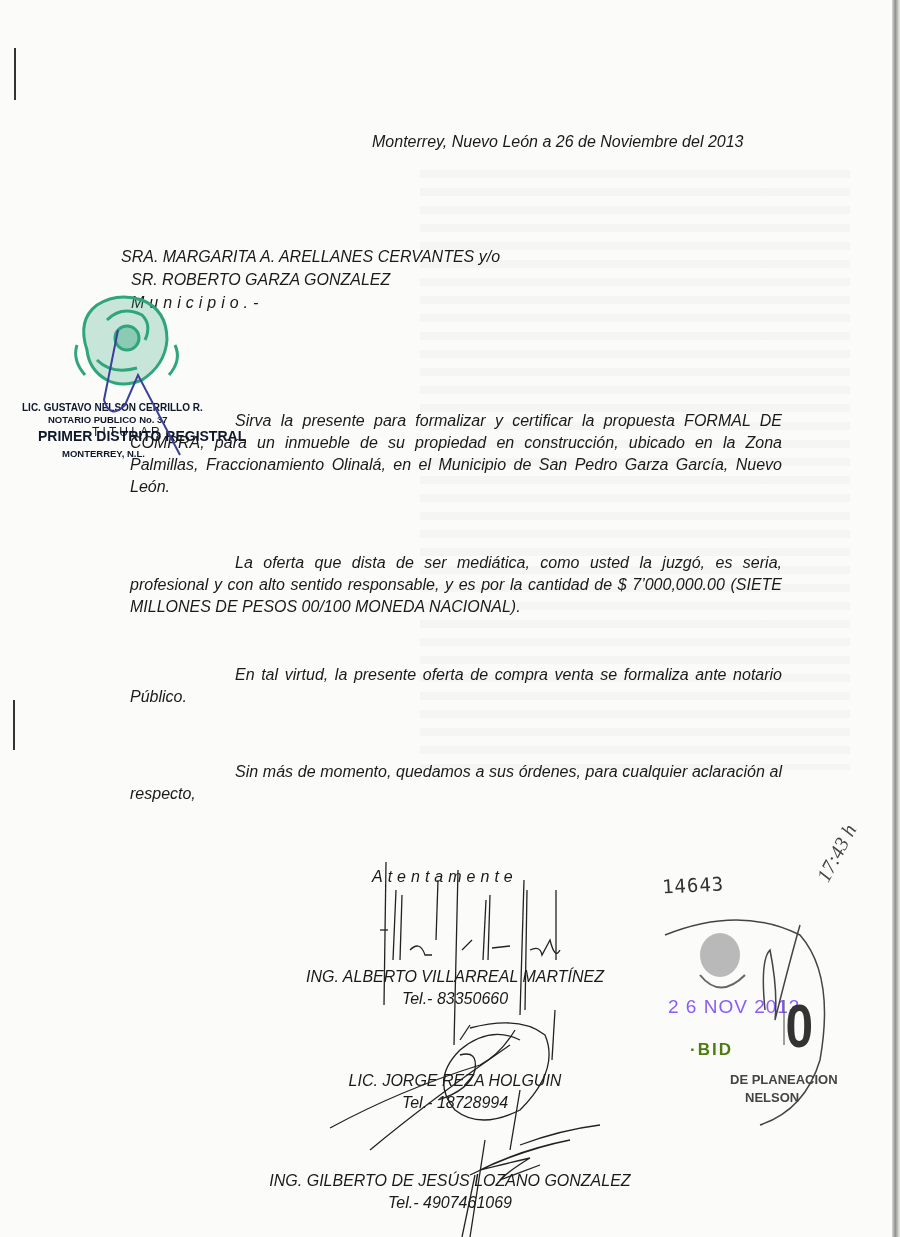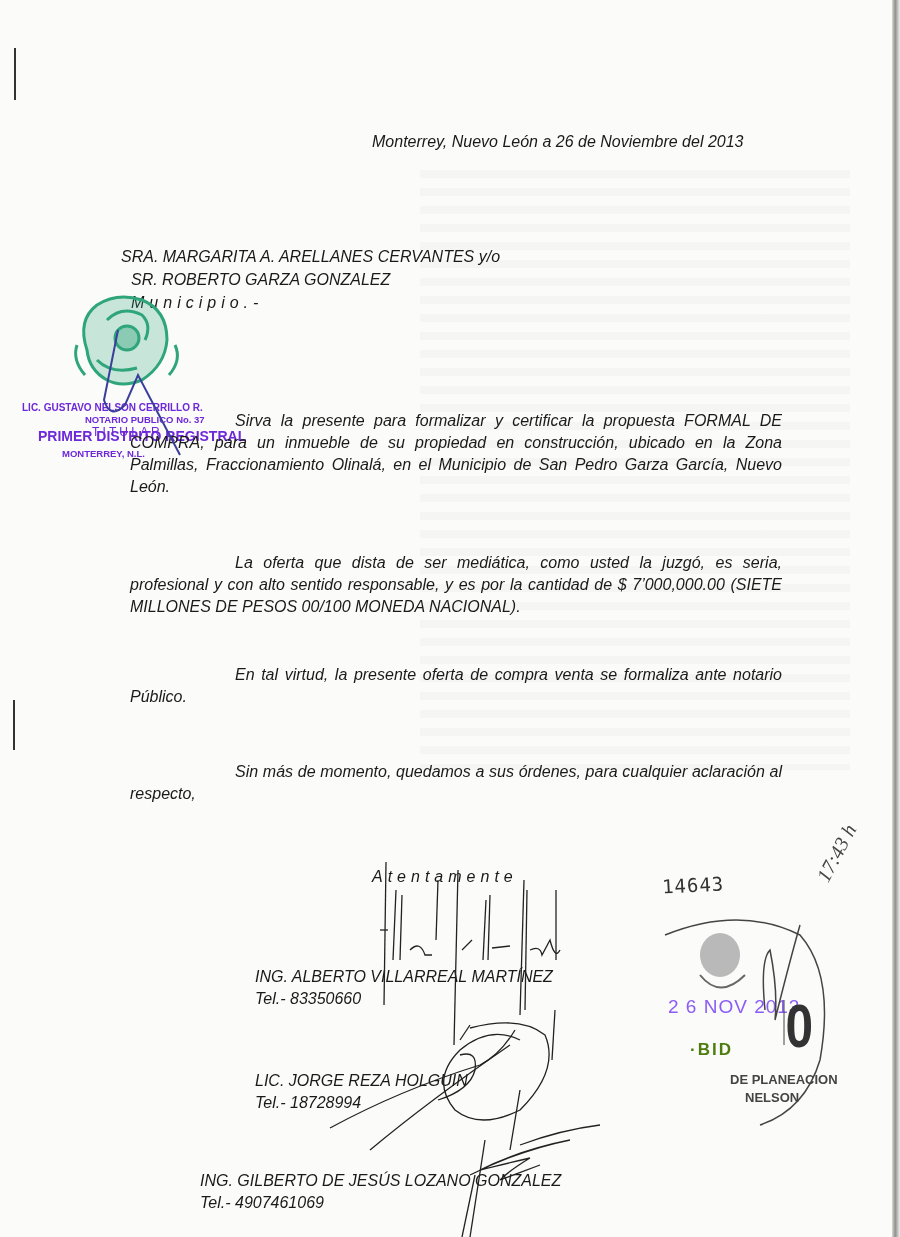--- a/index.html
+++ b/index.html
@@ -16,22 +16,22 @@
   .ghost {
     position: absolute; left: 420px; top: 170px; width: 430px; height: 600px;
     background: repeating-linear-gradient(to bottom, rgba(0,0,0,0.022) 0 8px, transparent 8px 18px);
     pointer-events: none;
   }
   .binder-mark { position: absolute; width: 2px; background: #333; }
   .text { position: absolute; font-style: italic; font-size: 16px; line-height: 22px; white-space: nowrap; }
   .just { position: absolute; font-style: italic; font-size: 16px; line-height: 22px; text-align: justify; text-align-last: left; }
   .ind { display: inline-block; width: 105px; }
   .sp { letter-spacing: 5px; }
-  .sig-name { position: absolute; font-style: italic; font-size: 16px; line-height: 22px; text-align: left; white-space: nowrap; }
-  .notary-stamp { position: absolute; left: 22px; top: 290px; width: 220px; height: 175px; color: #6d28d9; }
+  .sig-name { position: absolute; font-style: italic; font-size: 16px; line-height: 22px; text-align: center; white-space: nowrap; }
+  .notary-stamp { position: absolute; left: 22px; top: 290px; width: 220px; height: 175px; color: #0f172a; }
   .notary-stamp .seal { position: absolute; left: 45px; top: 0; width: 120px; height: 100px; }
   .notary-stamp .line { position: absolute; left: 0; width: 220px; text-align: left; font-family: "Liberation Sans", sans-serif; font-weight: bold; font-size: 10px; line-height: 12px; white-space: nowrap; }
   .folio { position: absolute; left: 662px; top: 874px; font-family: "DejaVu Sans Mono", monospace; font-size: 19px; letter-spacing: 1px; color: #333; transform: rotate(-3deg); }
   .stamp-date { position: absolute; left: 668px; top: 996px; font-family: "Liberation Sans", sans-serif; font-size: 19px; color: #8b5cf6; letter-spacing: 1px; }
   .stamp-recibido { position: absolute; left: 690px; top: 1040px; font-family: "Liberation Sans", sans-serif; font-weight: bold; font-size: 17px; color: #4d7c0f; letter-spacing: 2px; }
   .stamp-line { position: absolute; font-family: "Liberation Sans", sans-serif; font-size: 13px; font-weight: bold; color: #444; white-space: nowrap; }
   .stamp-zero { position: absolute; left: 782px; top: 990px; font-family: "Liberation Sans", sans-serif; font-weight: bold; font-size: 62px; color: #333; transform: scaleX(0.8); }
   .time-note { position: absolute; left: 812px; top: 875px; font-family: "Liberation Serif", serif; font-style: italic; font-size: 20px; color: #444; transform: rotate(-62deg); transform-origin: left top; }
   svg.overlay { position: absolute; left: 0; top: 0; pointer-events: none; }
 </style>
@@ -54,21 +54,21 @@
   <svg class="seal" viewBox="0 0 120 100">
     <g fill="none" stroke="#2fa57a" stroke-width="3">
       <path d="M20 60 Q10 30 30 15 Q50 2 75 10 Q100 20 100 50 Q98 75 75 90 Q55 98 40 90 Q22 80 20 60Z" fill="#2fa57a" fill-opacity="0.25"></path>
       <path d="M40 30 Q55 15 75 25 Q85 35 78 50"></path>
       <path d="M30 70 Q45 85 70 78"></path>
       <circle cx="60" cy="48" r="12" fill="#2fa57a" fill-opacity="0.4"></circle>
       <path d="M10 55 Q5 70 18 85 M108 55 Q115 70 102 85"></path>
     </g>
   </svg>
   <div class="line" style="top:112px; left:0;">LIC. GUSTAVO NELSON CERRILLO R.</div>
-  <div class="line" style="top:124px; left:26px; font-size:9.5px;margin-left:37px;">NOTARIO PUBLICO No. 37</div>
+  <div class="line" style="top:124px; left:26px; font-size:9.5px;">NOTARIO PUBLICO No. 37</div>
   <div class="line" style="top:136px; left:70px; font-weight:normal; font-size:12px;">T I T U L A R</div>
   <div class="line" style="top:140px; left:16px; font-size:14px;">PRIMER DISTRITO REGISTRAL</div>
   <div class="line" style="top:158px; left:40px; font-size:9.5px;">MONTERREY, N.L.</div>
 </div>
 
 <div class="just" style="left:130px; top:410px; width:652px;"><span class="ind"></span><span>Sirva la presente para formalizar y certificar la propuesta FORMAL DE COMPRA,  para un inmueble de su propiedad en construcción, ubicado en la Zona Palmillas, Fraccionamiento Olinalá, en el Municipio de San Pedro Garza García, Nuevo León.</span></div>
 <div class="just" style="left:130px; top:552px; width:652px;"><span class="ind"></span><span>La oferta que dista de ser mediática, como usted la juzgó, es seria, profesional y con alto sentido responsable, y es por la cantidad de $ 7’000,000.00 (SIETE MILLONES DE PESOS 00/100 MONEDA NACIONAL).</span></div>
 <div class="just" style="left:130px; top:664px; width:652px;"><span class="ind"></span><span>En tal virtud, la presente oferta de compra venta se formaliza ante notario Público.</span></div>
 <div class="just" style="left:130px; top:761px; width:652px;"><span class="ind"></span><span>Sin más de momento, quedamos a sus órdenes, para cualquier aclaración al respecto,</span></div>
 

